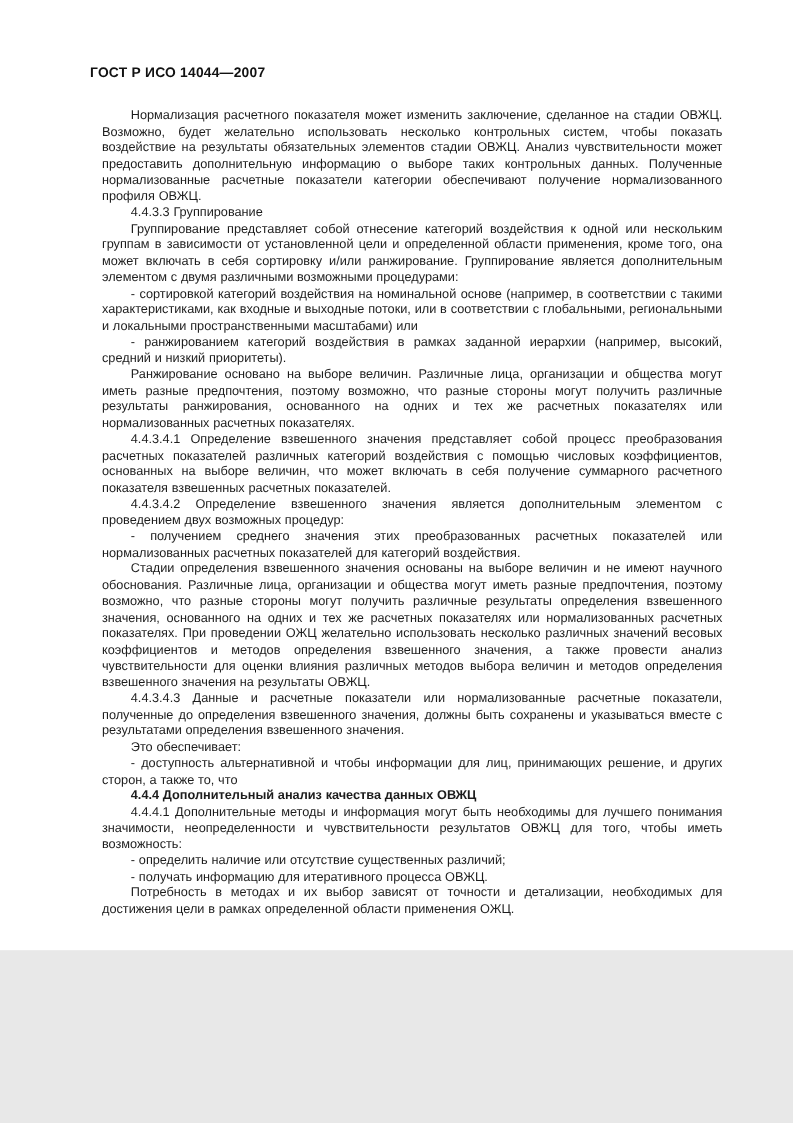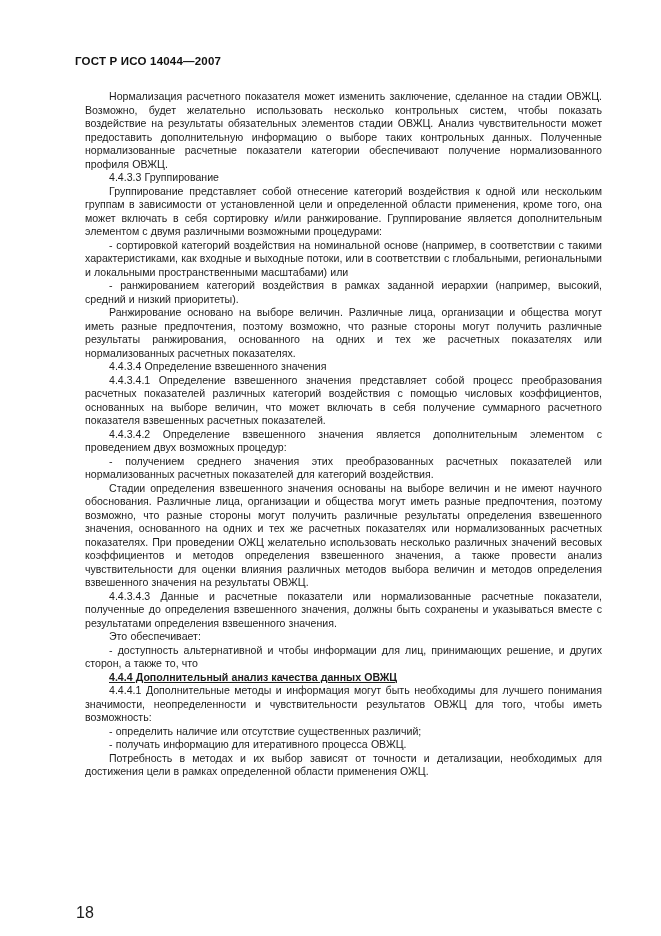--- a/index.html
+++ b/index.html
@@ -1,20 +1,20 @@
 <!DOCTYPE html>
 <html><head>
 <meta charset="utf-8">
 <style>
   * { box-sizing: border-box; }
   html, body { margin: 0; padding: 0; background: #e8e8e8; }
   .page {
     position: relative;
     width: 661px;
-    height: 936px;
+    height: 792px;
     background: #ffffff;
     font-family: "Liberation Sans", sans-serif;
     color: #1a1a1a;
     overflow: hidden;
     margin: 0 auto;
   }
   .doc-header {
     position: absolute;
     left: 75px;
     top: 55px;
@@ -31,21 +31,21 @@
   }
   p.para {
     margin: 0;
     font-size: 10.6px;
     line-height: 13.5px;
     text-align: justify;
     text-indent: 24px;
     color: #1c1c1c;
     word-spacing: 0.2px;
   }
-  p.para.bold { font-weight: bold; text-decoration: underline; }
+  p.para.bold { font-weight: bold; }
   .page-number {
     position: absolute;
     left: 76px;
     top: 904px;
     font-size: 16px;
     color: #1c1c1c;
   }
 </style>
 </head>
 <body>
@@ -54,21 +54,20 @@
 
   <div class="doc-header">ГОСТ Р ИСО 14044—2007</div>
 
   <div class="content">
     <p class="para">Нормализация расчетного показателя может изменить заключение, сделанное на стадии ОВЖЦ. Возможно, будет желательно использовать несколько контрольных систем, чтобы показать воздействие на результаты обязательных элементов стадии ОВЖЦ. Анализ чувствительности может предоставить дополнительную информацию о выборе таких контрольных данных. Полученные нормализованные расчетные показатели категории обеспечивают получение нормализованного профиля ОВЖЦ.</p>
     <p class="para">4.4.3.3 Группирование</p>
     <p class="para">Группирование представляет собой отнесение категорий воздействия к одной или нескольким группам в зависимости от установленной цели и определенной области применения, кроме того, она может включать в себя сортировку и/или ранжирование. Группирование является дополнительным элементом с двумя различными возможными процедурами:</p>
     <p class="para">- сортировкой категорий воздействия на номинальной основе (например, в соответствии с такими характеристиками, как входные и выходные потоки, или в соответствии с глобальными, региональными и локальными пространственными масштабами) или</p>
     <p class="para">- ранжированием категорий воздействия в рамках заданной иерархии (например, высокий, средний и низкий приоритеты).</p>
     <p class="para">Ранжирование основано на выборе величин. Различные лица, организации и общества могут иметь разные предпочтения, поэтому возможно, что разные стороны могут получить различные результаты ранжирования, основанного на одних и тех же расчетных показателях или нормализованных расчетных показателях.</p>
-    <p class="para">4.4.3.4 Определение взвешенного значения</p>
     <p class="para">4.4.3.4.1 Определение взвешенного значения представляет собой процесс преобразования расчетных показателей различных категорий воздействия с помощью числовых коэффициентов, основанных на выборе величин, что может включать в себя получение суммарного расчетного показателя взвешенных расчетных показателей.</p>
     <p class="para">4.4.3.4.2 Определение взвешенного значения является дополнительным элементом с проведением двух возможных процедур:</p>
     <p class="para">- получением среднего значения этих преобразованных расчетных показателей или нормализованных расчетных показателей для категорий воздействия.</p>
     <p class="para">Стадии определения взвешенного значения основаны на выборе величин и не имеют научного обоснования. Различные лица, организации и общества могут иметь разные предпочтения, поэтому возможно, что разные стороны могут получить различные результаты определения взвешенного значения, основанного на одних и тех же расчетных показателях или нормализованных расчетных показателях. При проведении ОЖЦ желательно использовать несколько различных значений весовых коэффициентов и методов определения взвешенного значения, а также провести анализ чувствительности для оценки влияния различных методов выбора величин и методов определения взвешенного значения на результаты ОВЖЦ.</p>
     <p class="para">4.4.3.4.3 Данные и расчетные показатели или нормализованные расчетные показатели, полученные до определения взвешенного значения, должны быть сохранены и указываться вместе с результатами определения взвешенного значения.</p>
     <p class="para">Это обеспечивает:</p>
     <p class="para">- доступность альтернативной и чтобы информации для лиц, принимающих решение, и других сторон, а также то, что</p>
     <p class="para bold">4.4.4 Дополнительный анализ качества данных ОВЖЦ</p>
     <p class="para">4.4.4.1 Дополнительные методы и информация могут быть необходимы для лучшего понимания значимости, неопределенности и чувствительности результатов ОВЖЦ для того, чтобы иметь возможность:</p>
     <p class="para">- определить наличие или отсутствие существенных различий;</p>

